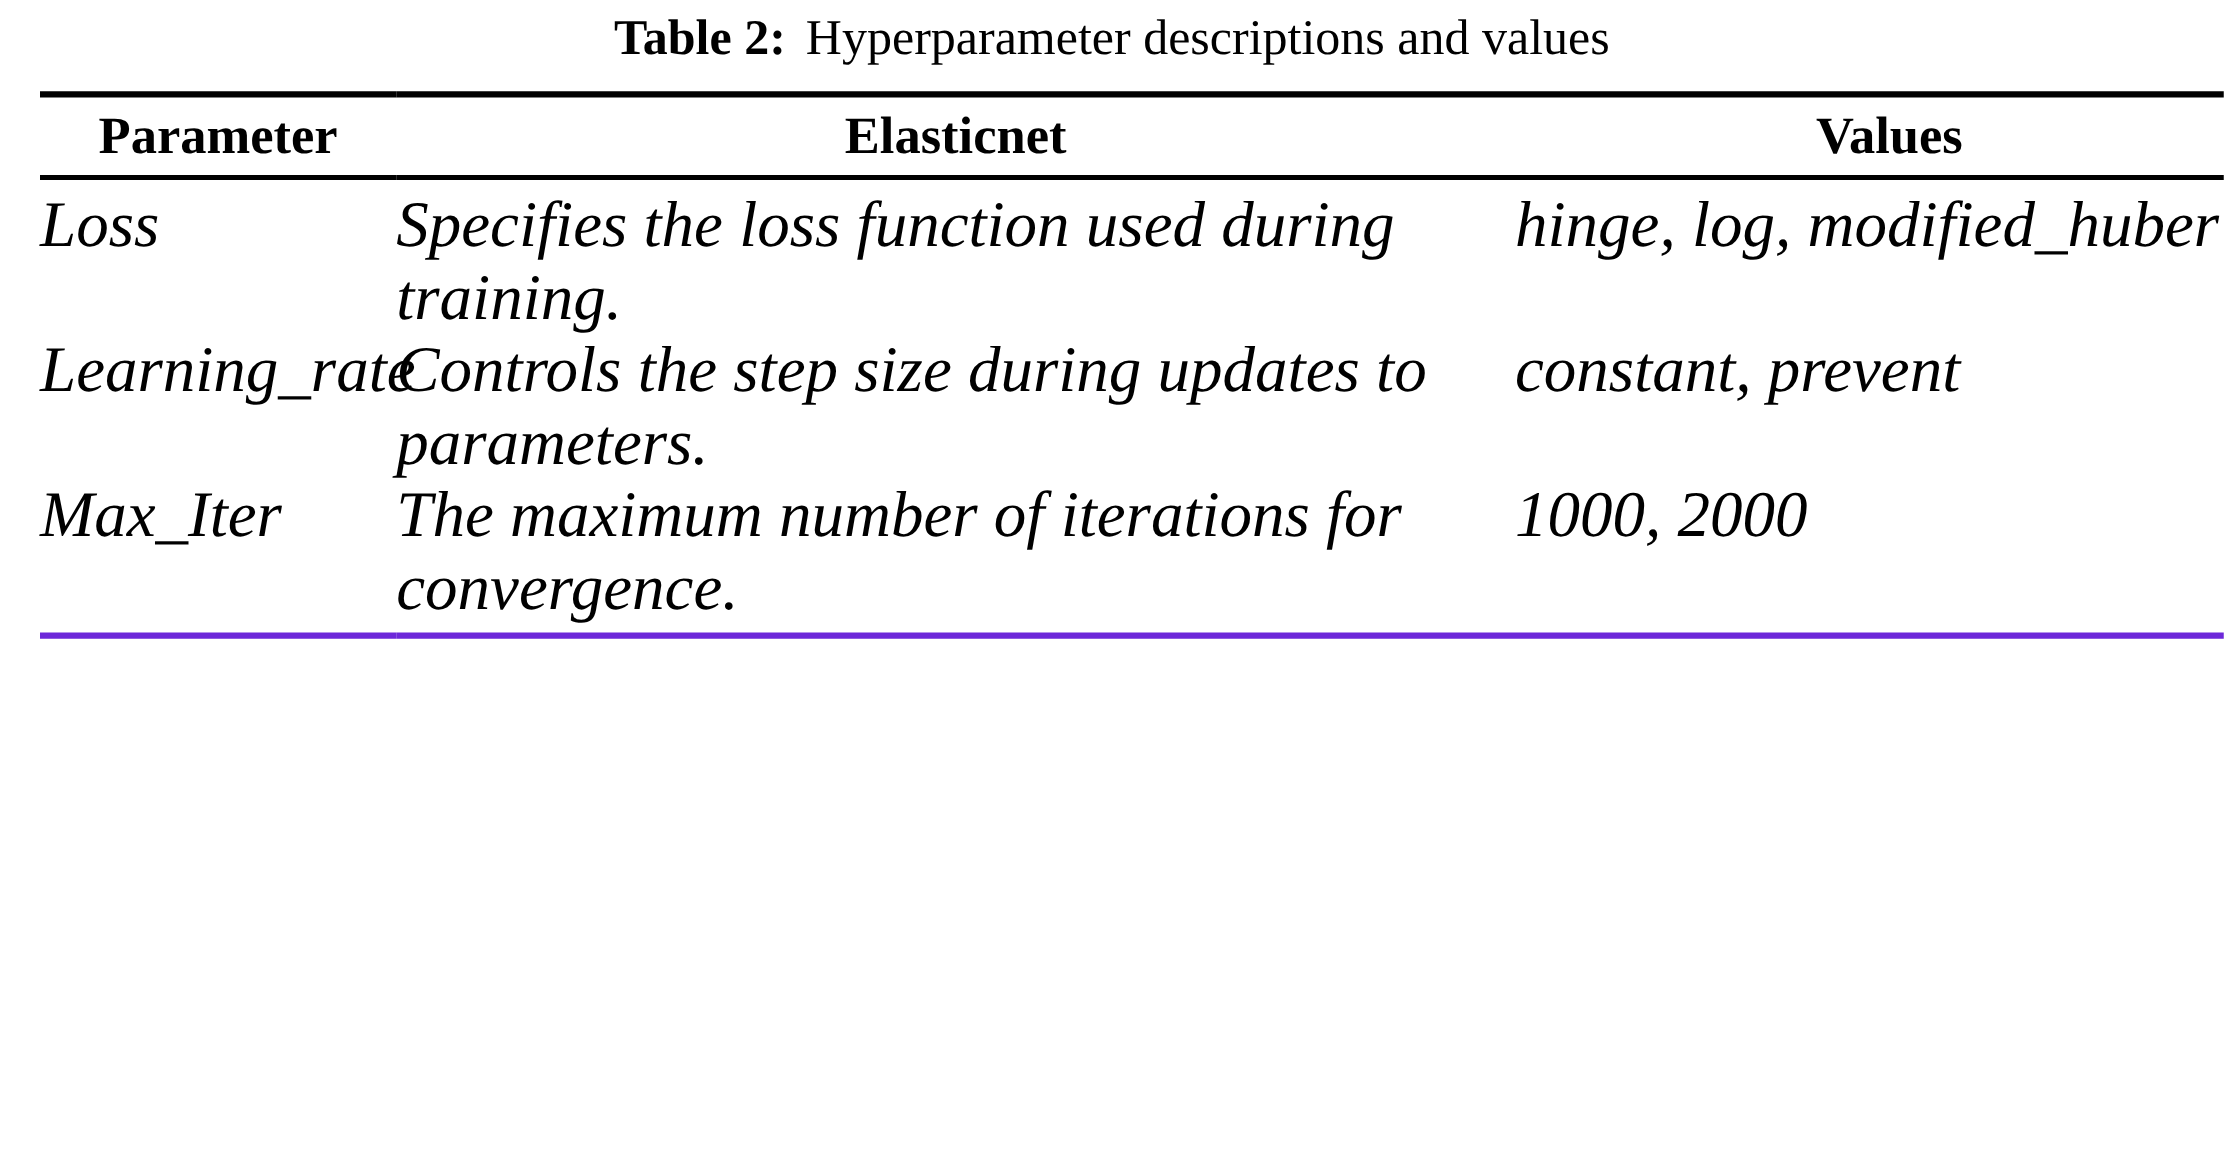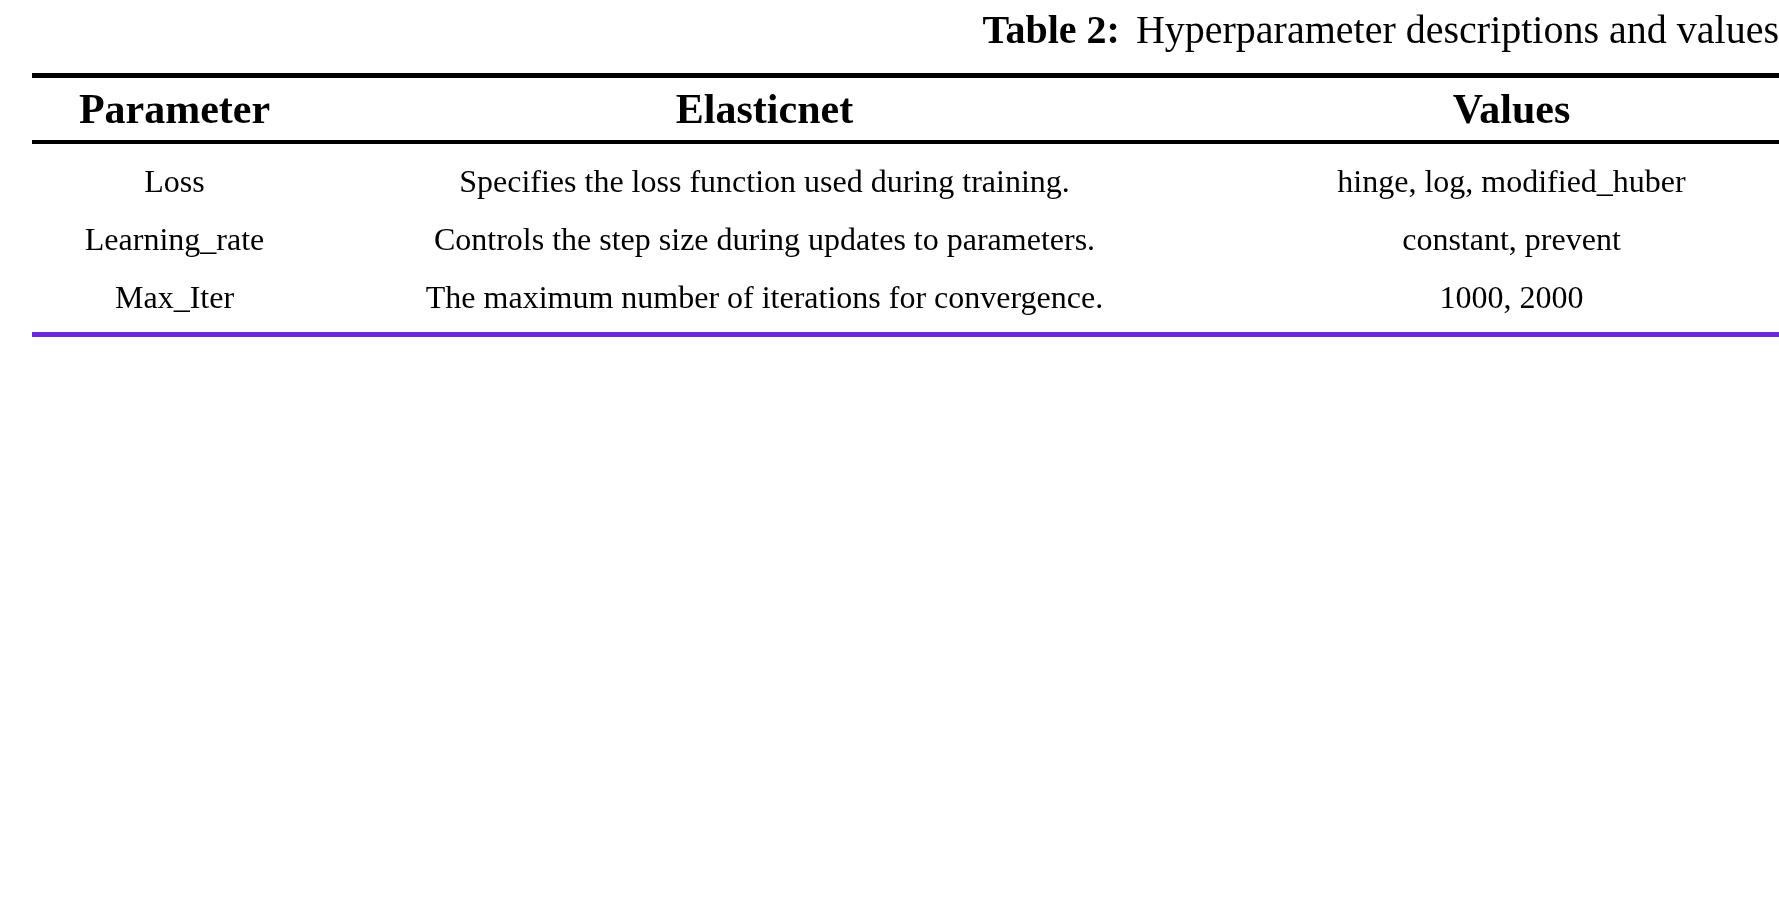--- a/index.html
+++ b/index.html
@@ -6,21 +6,21 @@
   html, body { background: #ffffff; }
   body {
     width: 1779px;
     height: 922px;
     overflow: hidden;
     color: #000000;
     font-family: "Liberation Serif", serif;
   }
   .page { width: 1779px; height: 922px; background: #ffffff; }
   .caption {
-    text-align: right;
+    text-align: center;
     font-size: 40px;
     line-height: 52px;
     padding-top: 4px;
     white-space: nowrap;
   }
   .caption-label {
     font-weight: bold;
     margin-right: 16px;
   }
   table.params {
@@ -38,25 +38,25 @@
   th {
     font-size: 42px;
     font-weight: bold;
     height: 66px;
     text-align: center;
     vertical-align: middle;
     border-bottom: 4px solid #000;
     padding: 0;
   }
   td {
-    font-size: 32px;
+    font-size: 52px;
     line-height: 58px;
-    text-align: center;
     vertical-align: top;
     padding: 0;
+    font-style: italic;
   }
   tbody tr:first-child td { padding-top: 8px; }
   tbody tr:last-child td  { padding-bottom: 6px; }
 </style>
 </head>
 <body>
 
 <div class="page">
 
   <div class="caption">

